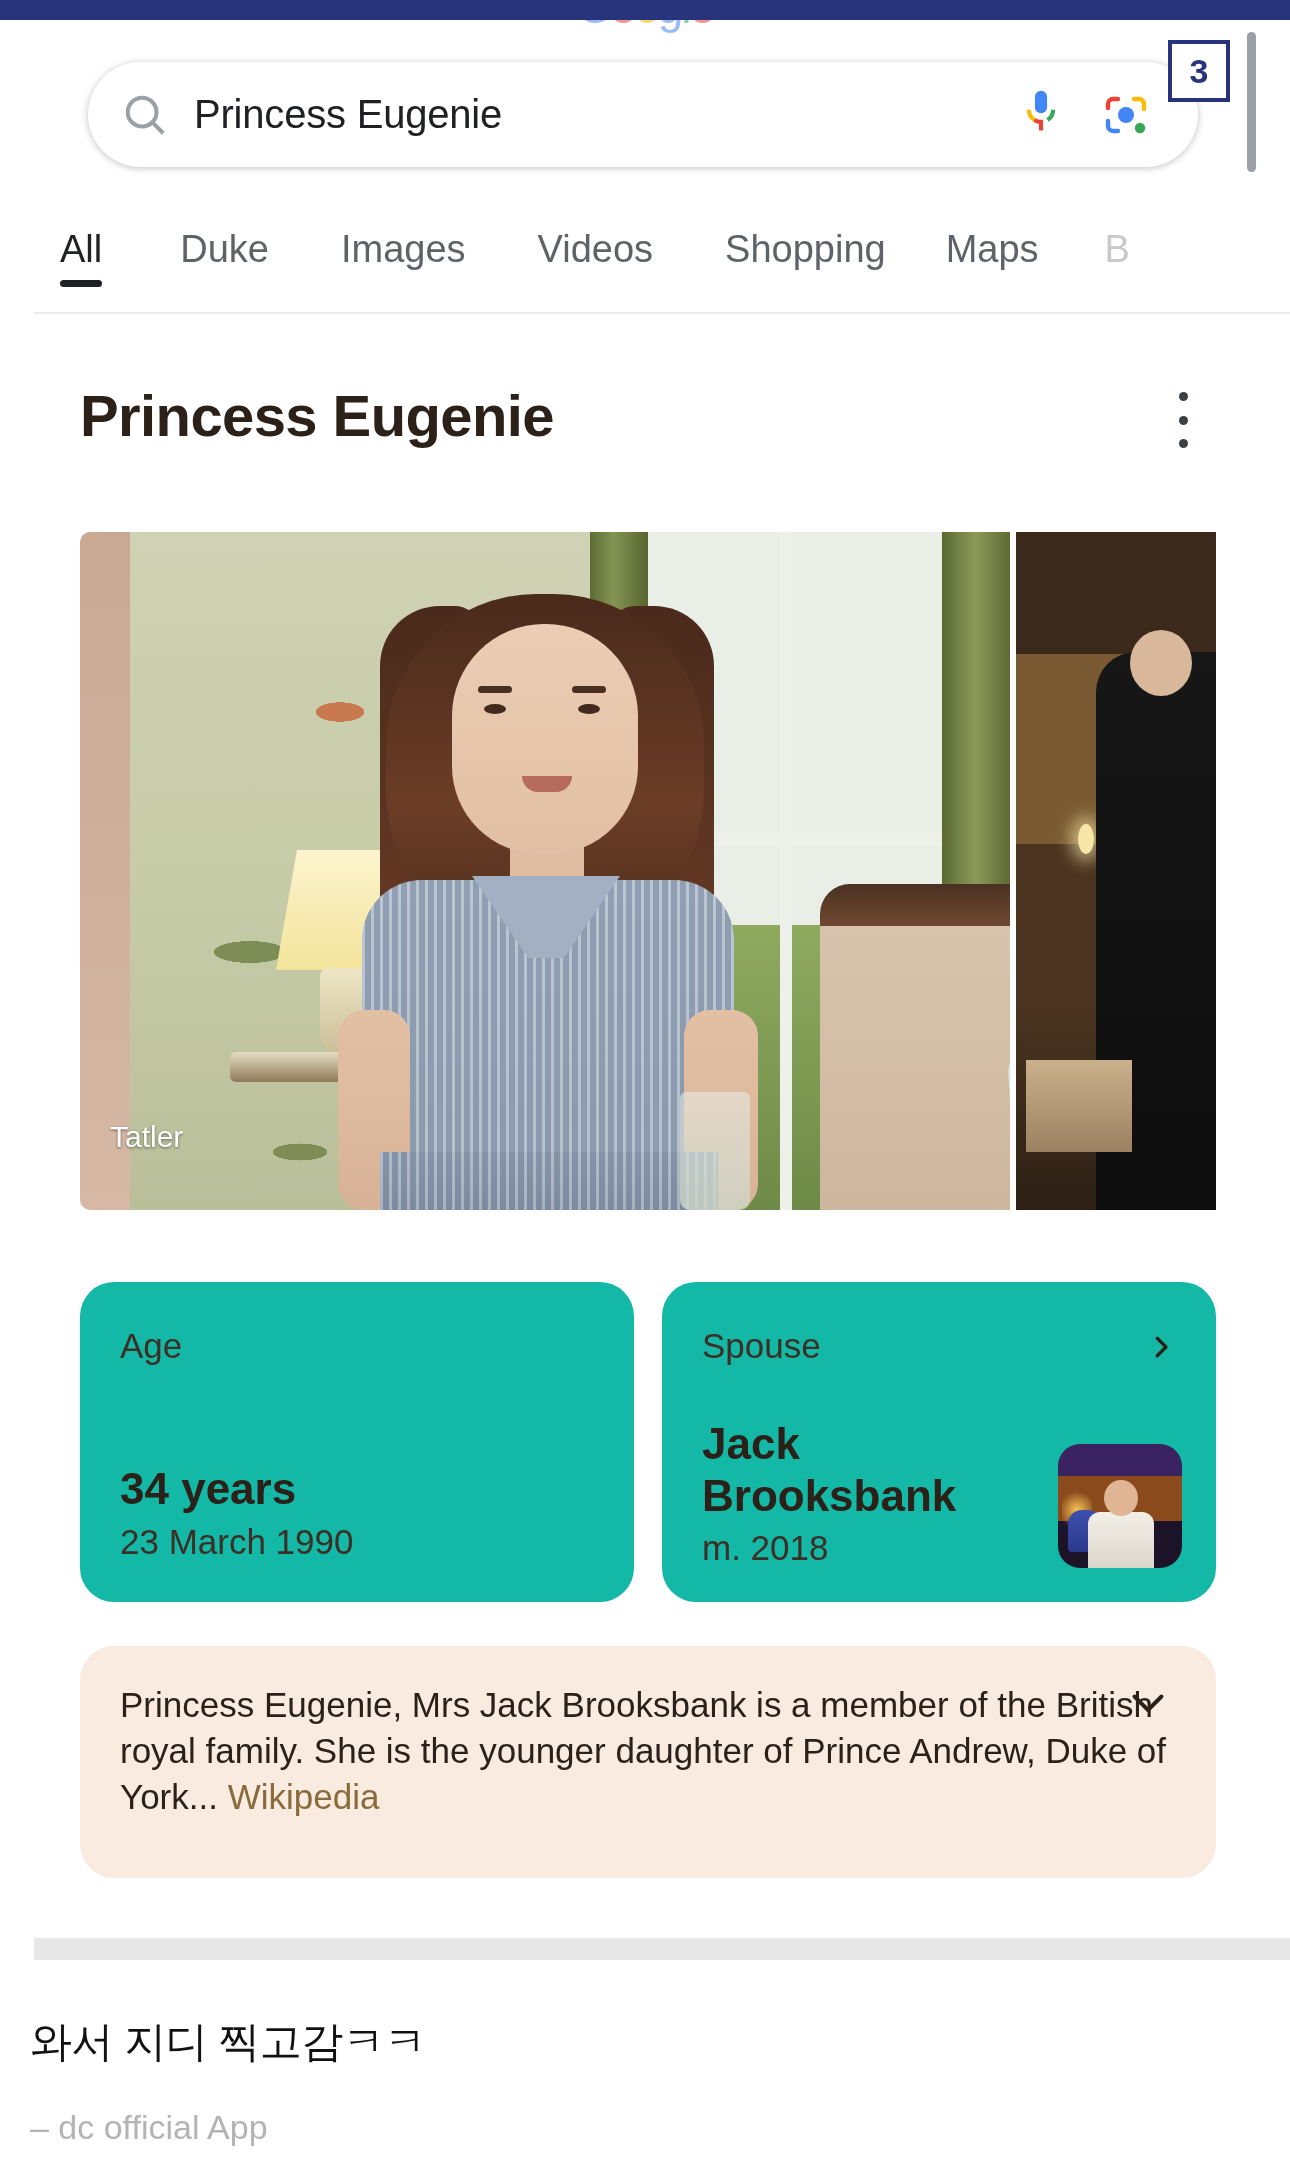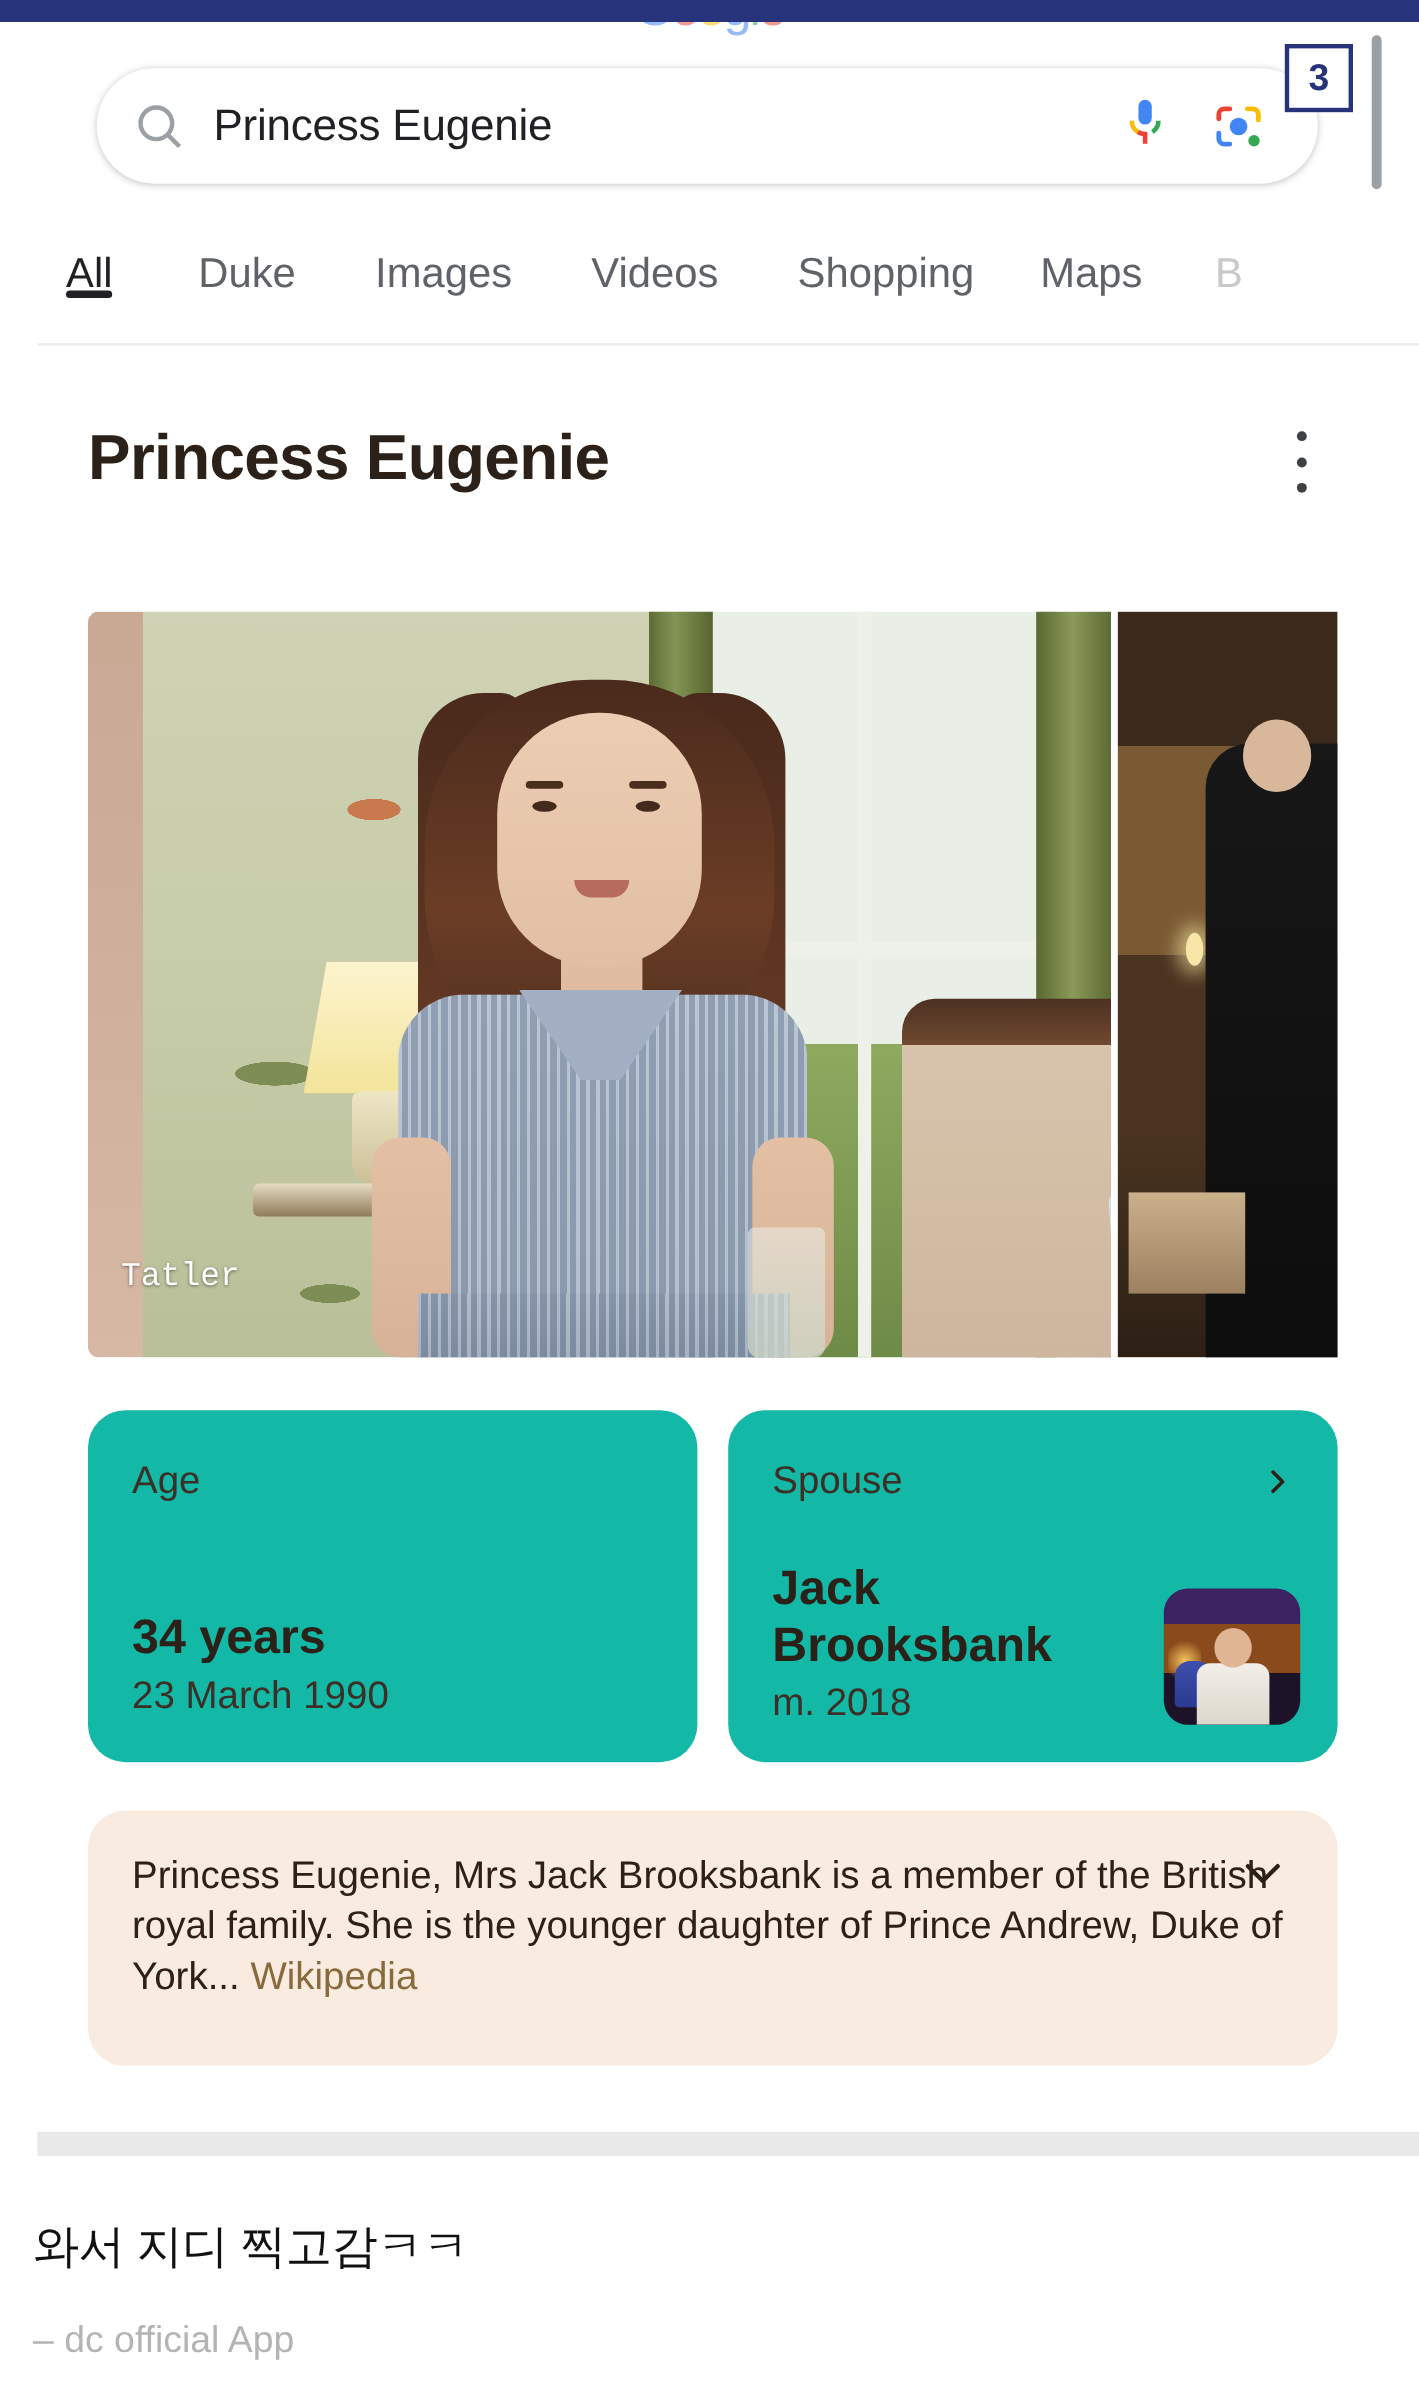--- a/index.html
+++ b/index.html
@@ -58,21 +58,21 @@
     background:#9aa0a6; border-radius:5px; z-index:25;
   }
 
   
   .tabs {
     position:absolute; top:228px; left:0; width:1290px; height:86px;
     display:flex; align-items:flex-start; overflow:hidden;
   }
   .tab {
     font-size:38px; color:#5f6368; white-space:nowrap;
-    position:relative; padding-bottom:0;
+    position:relative; padding-bottom:16px;
   }
   .tab.active { color:#202124; font-weight:400; }
   .tab.active::after {
     content:""; position:absolute; left:0; right:0; bottom:0;
     height:7px; background:#202124; border-radius:4px;
   }
   .tabs-divider {
     position:absolute; top:312px; left:34px; width:1256px; height:2px;
     background:#ebebeb;
   }
@@ -87,22 +87,22 @@
     display:flex; flex-direction:column; align-items:center; justify-content:space-between;
   }
   .kp-more i { display:block; width:9px; height:9px; border-radius:50%; background:#3c4043; }
   .kp-sub {
     position:absolute; top:470px; left:80px;
     font-size:35px; color:#3c3026;
   }
 
   
   .carousel {
-    position:absolute; top:556px; left:80px; width:1136px; height:678px;
-    display:flex; gap:6px; overflow:hidden;font-family:Liberation Mono, monospace;
+    position:absolute; top:532px; left:80px; width:1136px; height:678px;
+    display:flex; gap:6px; overflow:hidden;
   }
   .card-img { position:relative; height:678px; flex:0 0 auto; overflow:hidden; }
   .hero { width:930px; border-radius:10px 0 0 10px; }
   .second { width:200px; }
   .watermark {
     position:absolute; left:30px; bottom:56px;
     font-size:30px; color:#fff; font-weight:400;
     text-shadow:0 1px 3px rgba(0,0,0,.5);
   }
 

